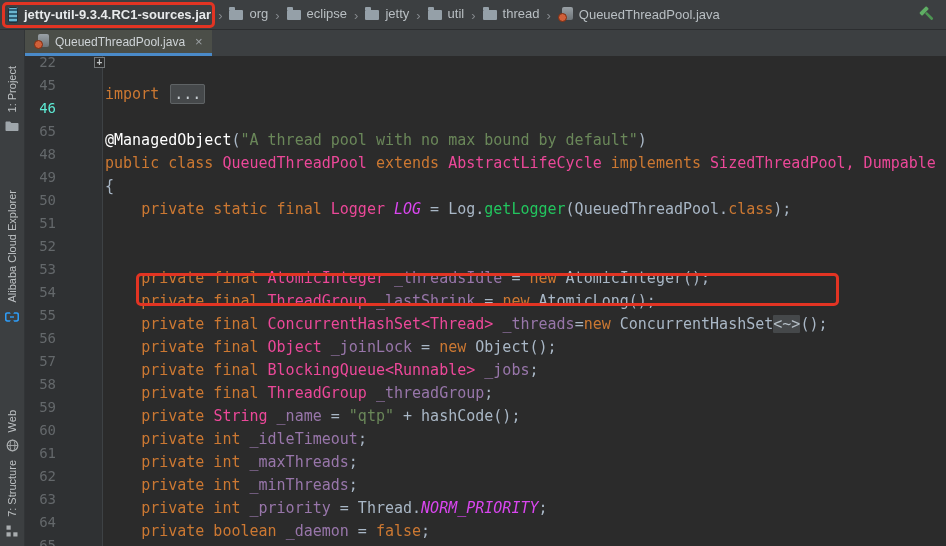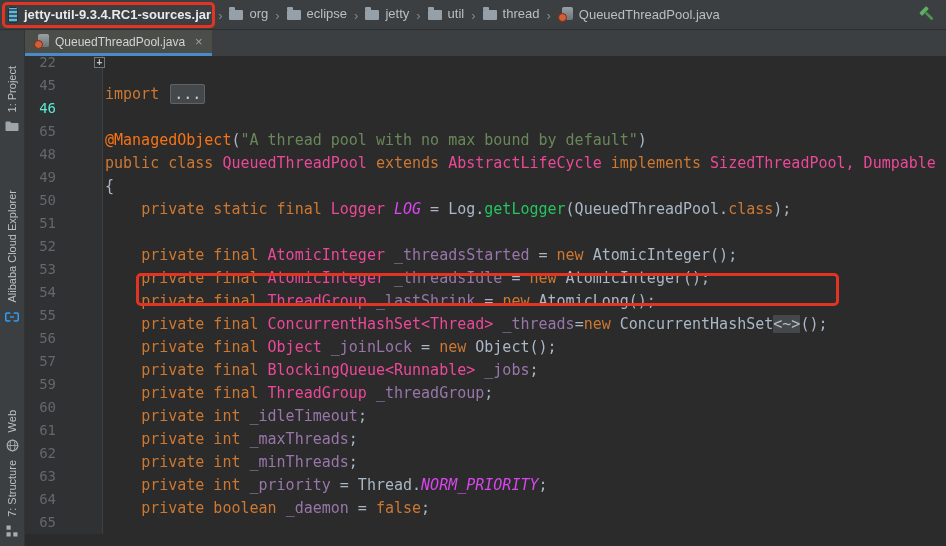--- a/index.html
+++ b/index.html
@@ -51,21 +51,21 @@
     text-align:right;padding-right:46px;box-sizing:border-box;font-size:14px;
   }
   .ln.cur{color:#5eead4;}
   .code{white-space:pre;padding-left:2px;color:#a9b7c6;margin-top:32px;}
   .c-kw{color:#cc7832;}
   .c-pl{color:#a9b7c6;}
   .c-id{color:#ec4899;}
   .c-fld{color:#9876aa;}
   .c-fldi{color:#d946ef;font-style:italic;}
   .c-str{color:#6a8759;}
-  .c-ann{color:#f97316;}
+  .c-ann{color:#ffffff;}
   .c-itl{color:#22c55e;}
   .c-foldbox{background:#45484a;border:1px solid #5f6365;border-radius:2px;color:#c7cdd1;padding:0 3px;margin-left:2px;}
   .c-fold2{background:#45484a;color:#b4bec6;border-radius:1px;}
   .foldplus{
     position:absolute;left:69px;top:1px;width:11px;height:11px;box-sizing:border-box;
     border:1px solid #75797b;background:#2b2b2b;color:#c2c6c8;
     font:bold 10px/9px "Liberation Sans",sans-serif;text-align:center;z-index:2;cursor:pointer;
   }
   
   .anno{position:absolute;border:3px solid #e23423;border-radius:5px;z-index:10;pointer-events:none;box-sizing:border-box;}
@@ -178,21 +178,20 @@
       <div class="line">
         <span class="ln">49</span>
         <span class="code"><span class="c-pl">    </span><span class="c-kw">private static final </span><span class="c-id">Logger </span><span class="c-fldi">LOG</span><span class="c-pl"> = Log.</span><span class="c-itl">getLogger</span><span class="c-pl">(QueuedThreadPool.</span><span class="c-kw">class</span><span class="c-pl">);</span></span>
       </div>
       <div class="line">
         <span class="ln">50</span>
         <span class="code"></span>
       </div>
       <div class="line">
         <span class="ln">51</span>
-        <span class="code"><span class="c-pl">    </span><span class="c-kw">private final </span><span class="c-id">AtomicInteger </span><span class="c-fld">_threadsStarted</span><span class="c-pl"> = </span><span class="c-kw">new</span><span class="c-pl"> AtomicInteger();</span></span>
       </div>
       <div class="line">
         <span class="ln">52</span>
         <span class="code"><span class="c-pl">    </span><span class="c-kw">private final </span><span class="c-id">AtomicInteger </span><span class="c-fld">_threadsIdle</span><span class="c-pl"> = </span><span class="c-kw">new</span><span class="c-pl"> AtomicInteger();</span></span>
       </div>
       <div class="line">
         <span class="ln">53</span>
         <span class="code"><span class="c-pl">    </span><span class="c-kw">private final </span><span class="c-id">ThreadGroup </span><span class="c-fld">_lastShrink</span><span class="c-pl"> = </span><span class="c-kw">new</span><span class="c-pl"> AtomicLong();</span></span>
       </div>
       <div class="line">
@@ -205,20 +204,24 @@
       </div>
       <div class="line">
         <span class="ln">56</span>
         <span class="code"><span class="c-pl">    </span><span class="c-kw">private final </span><span class="c-id">BlockingQueue&lt;Runnable&gt; </span><span class="c-fld">_jobs</span><span class="c-pl">;</span></span>
       </div>
       <div class="line">
         <span class="ln">57</span>
         <span class="code"><span class="c-pl">    </span><span class="c-kw">private final </span><span class="c-id">ThreadGroup </span><span class="c-fld">_threadGroup</span><span class="c-pl">;</span></span>
       </div>
       <div class="line">
+        <span class="ln">58</span>
+        <span class="code"><span class="c-pl">    </span><span class="c-kw">private </span><span class="c-id">String </span><span class="c-fld">_name</span><span class="c-pl"> = </span><span class="c-str">"qtp"</span><span class="c-pl"> + hashCode();</span></span>
+      </div>
+      <div class="line">
         <span class="ln">59</span>
         <span class="code"><span class="c-pl">    </span><span class="c-kw">private int </span><span class="c-fld">_idleTimeout</span><span class="c-pl">;</span></span>
       </div>
       <div class="line">
         <span class="ln">60</span>
         <span class="code"><span class="c-pl">    </span><span class="c-kw">private int </span><span class="c-fld">_maxThreads</span><span class="c-pl">;</span></span>
       </div>
       <div class="line">
         <span class="ln">61</span>
         <span class="code"><span class="c-pl">    </span><span class="c-kw">private int </span><span class="c-fld">_minThreads</span><span class="c-pl">;</span></span>

